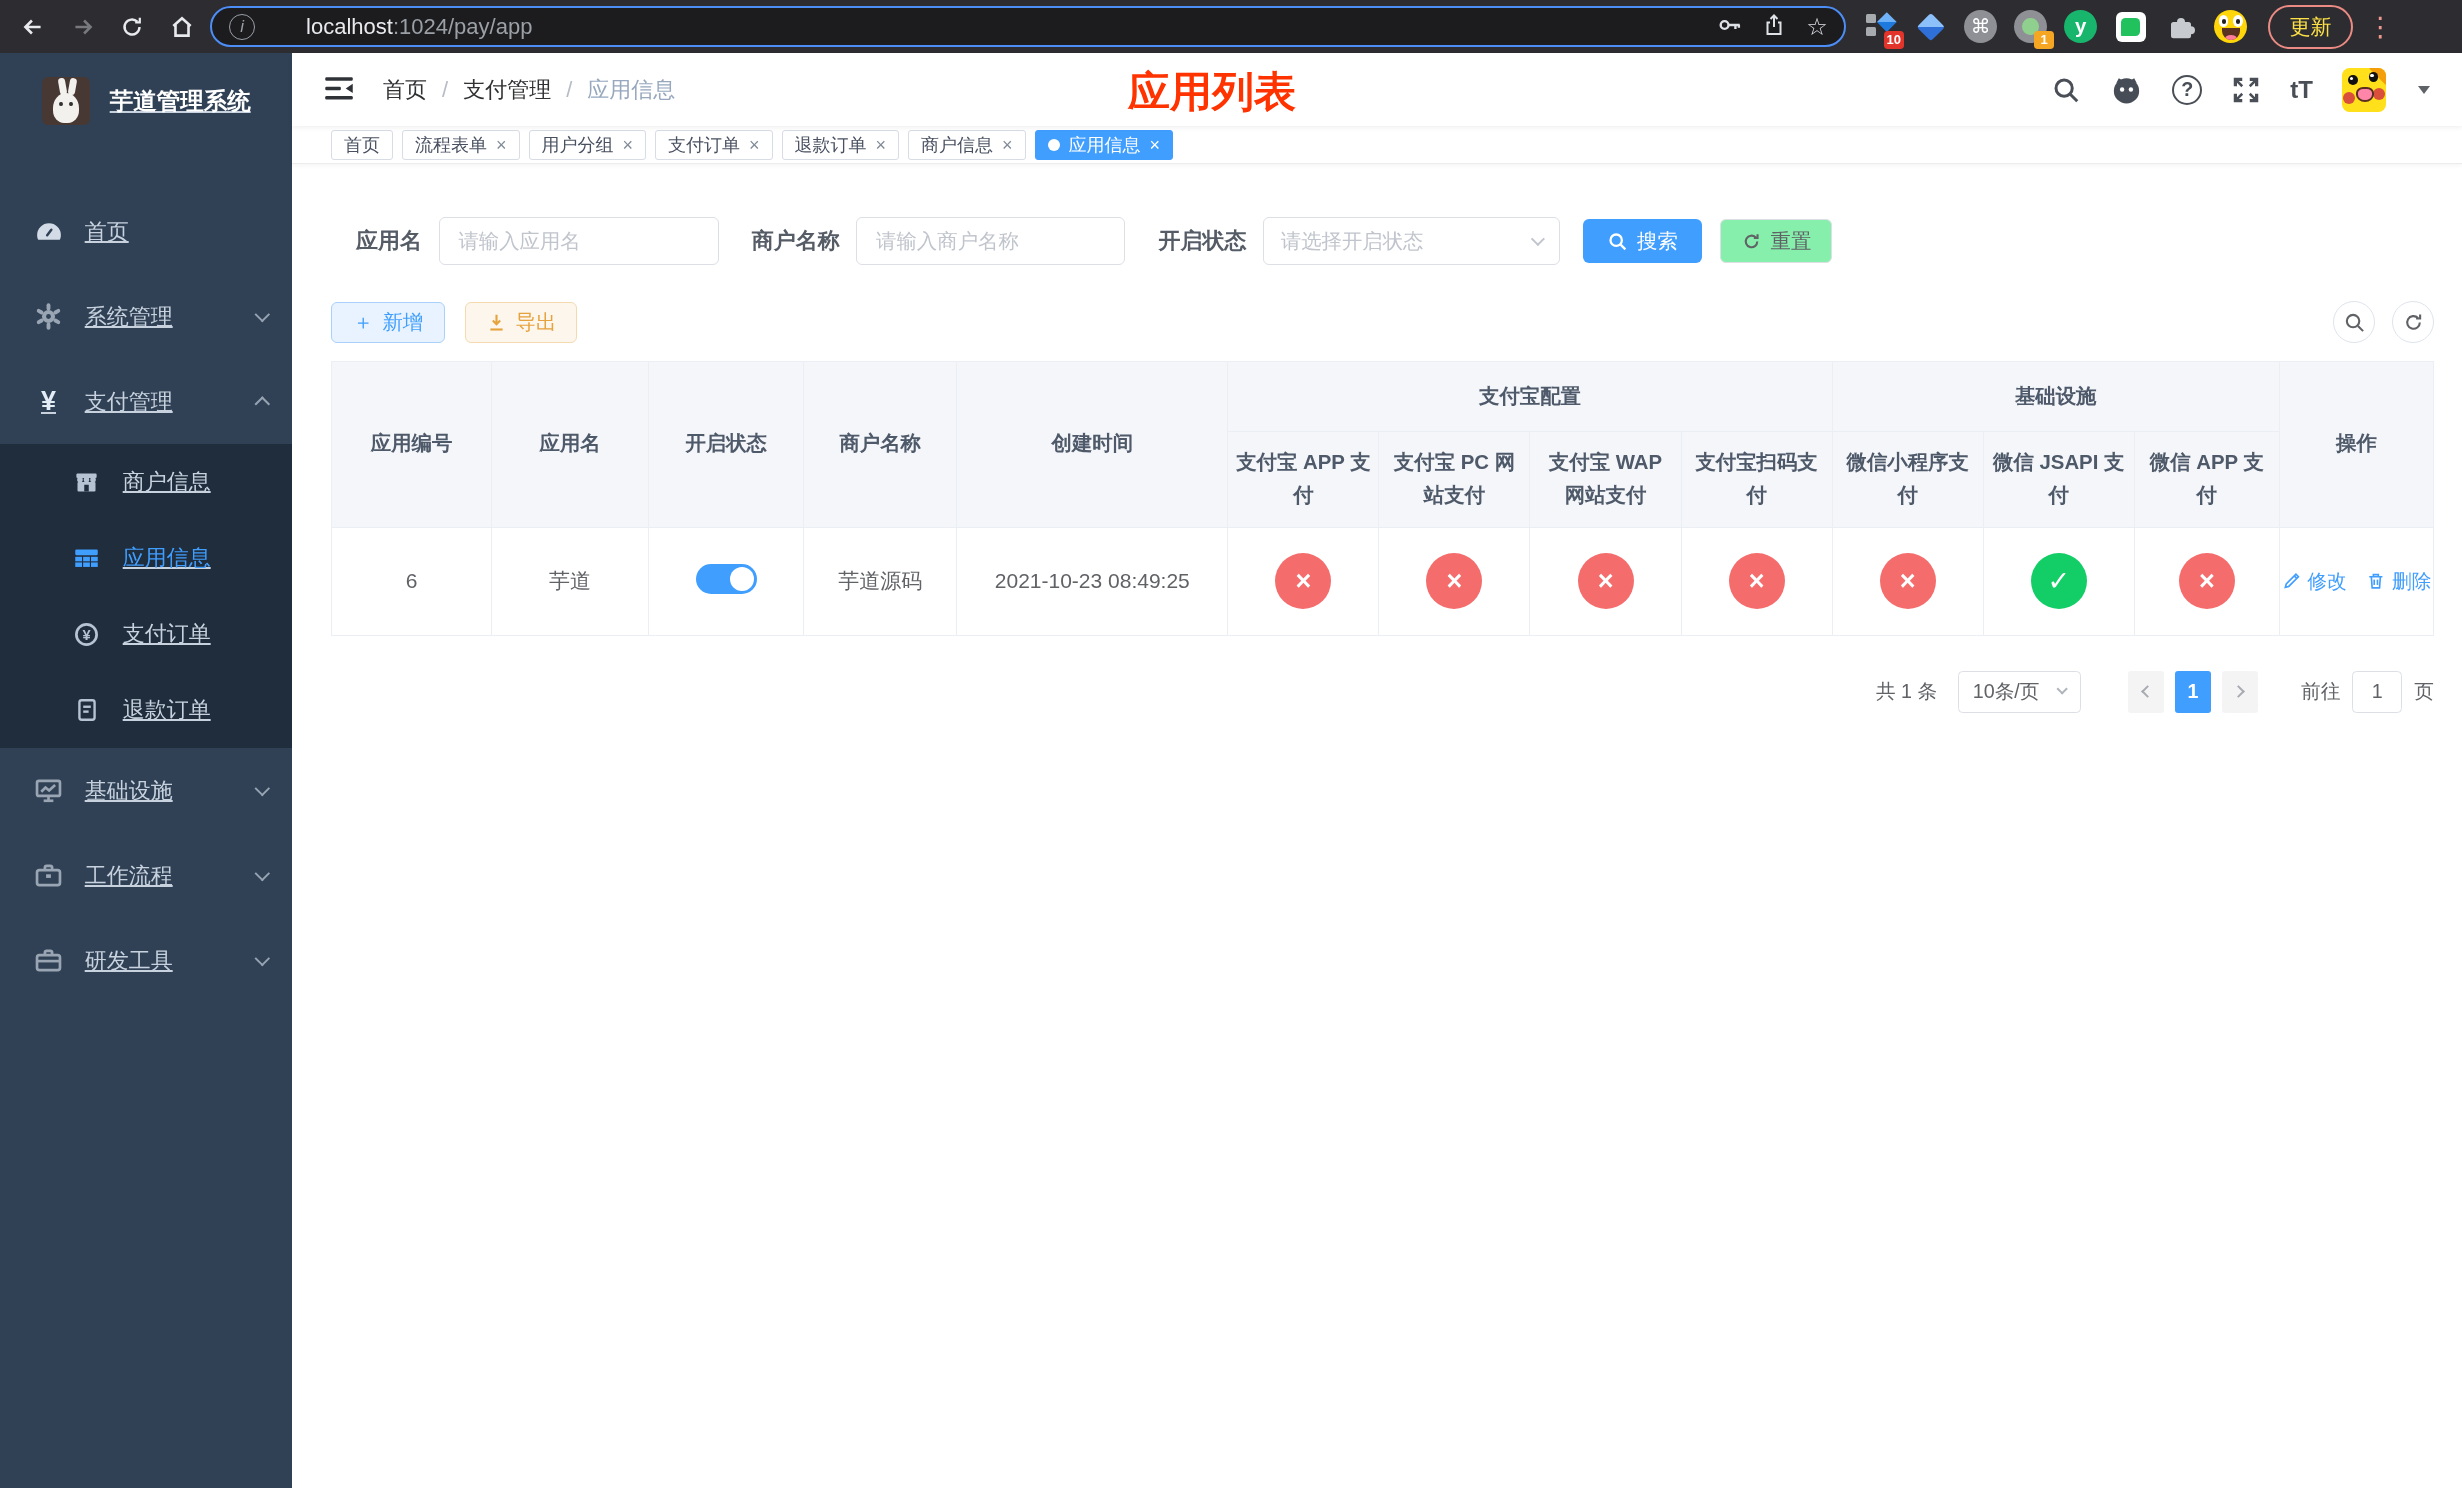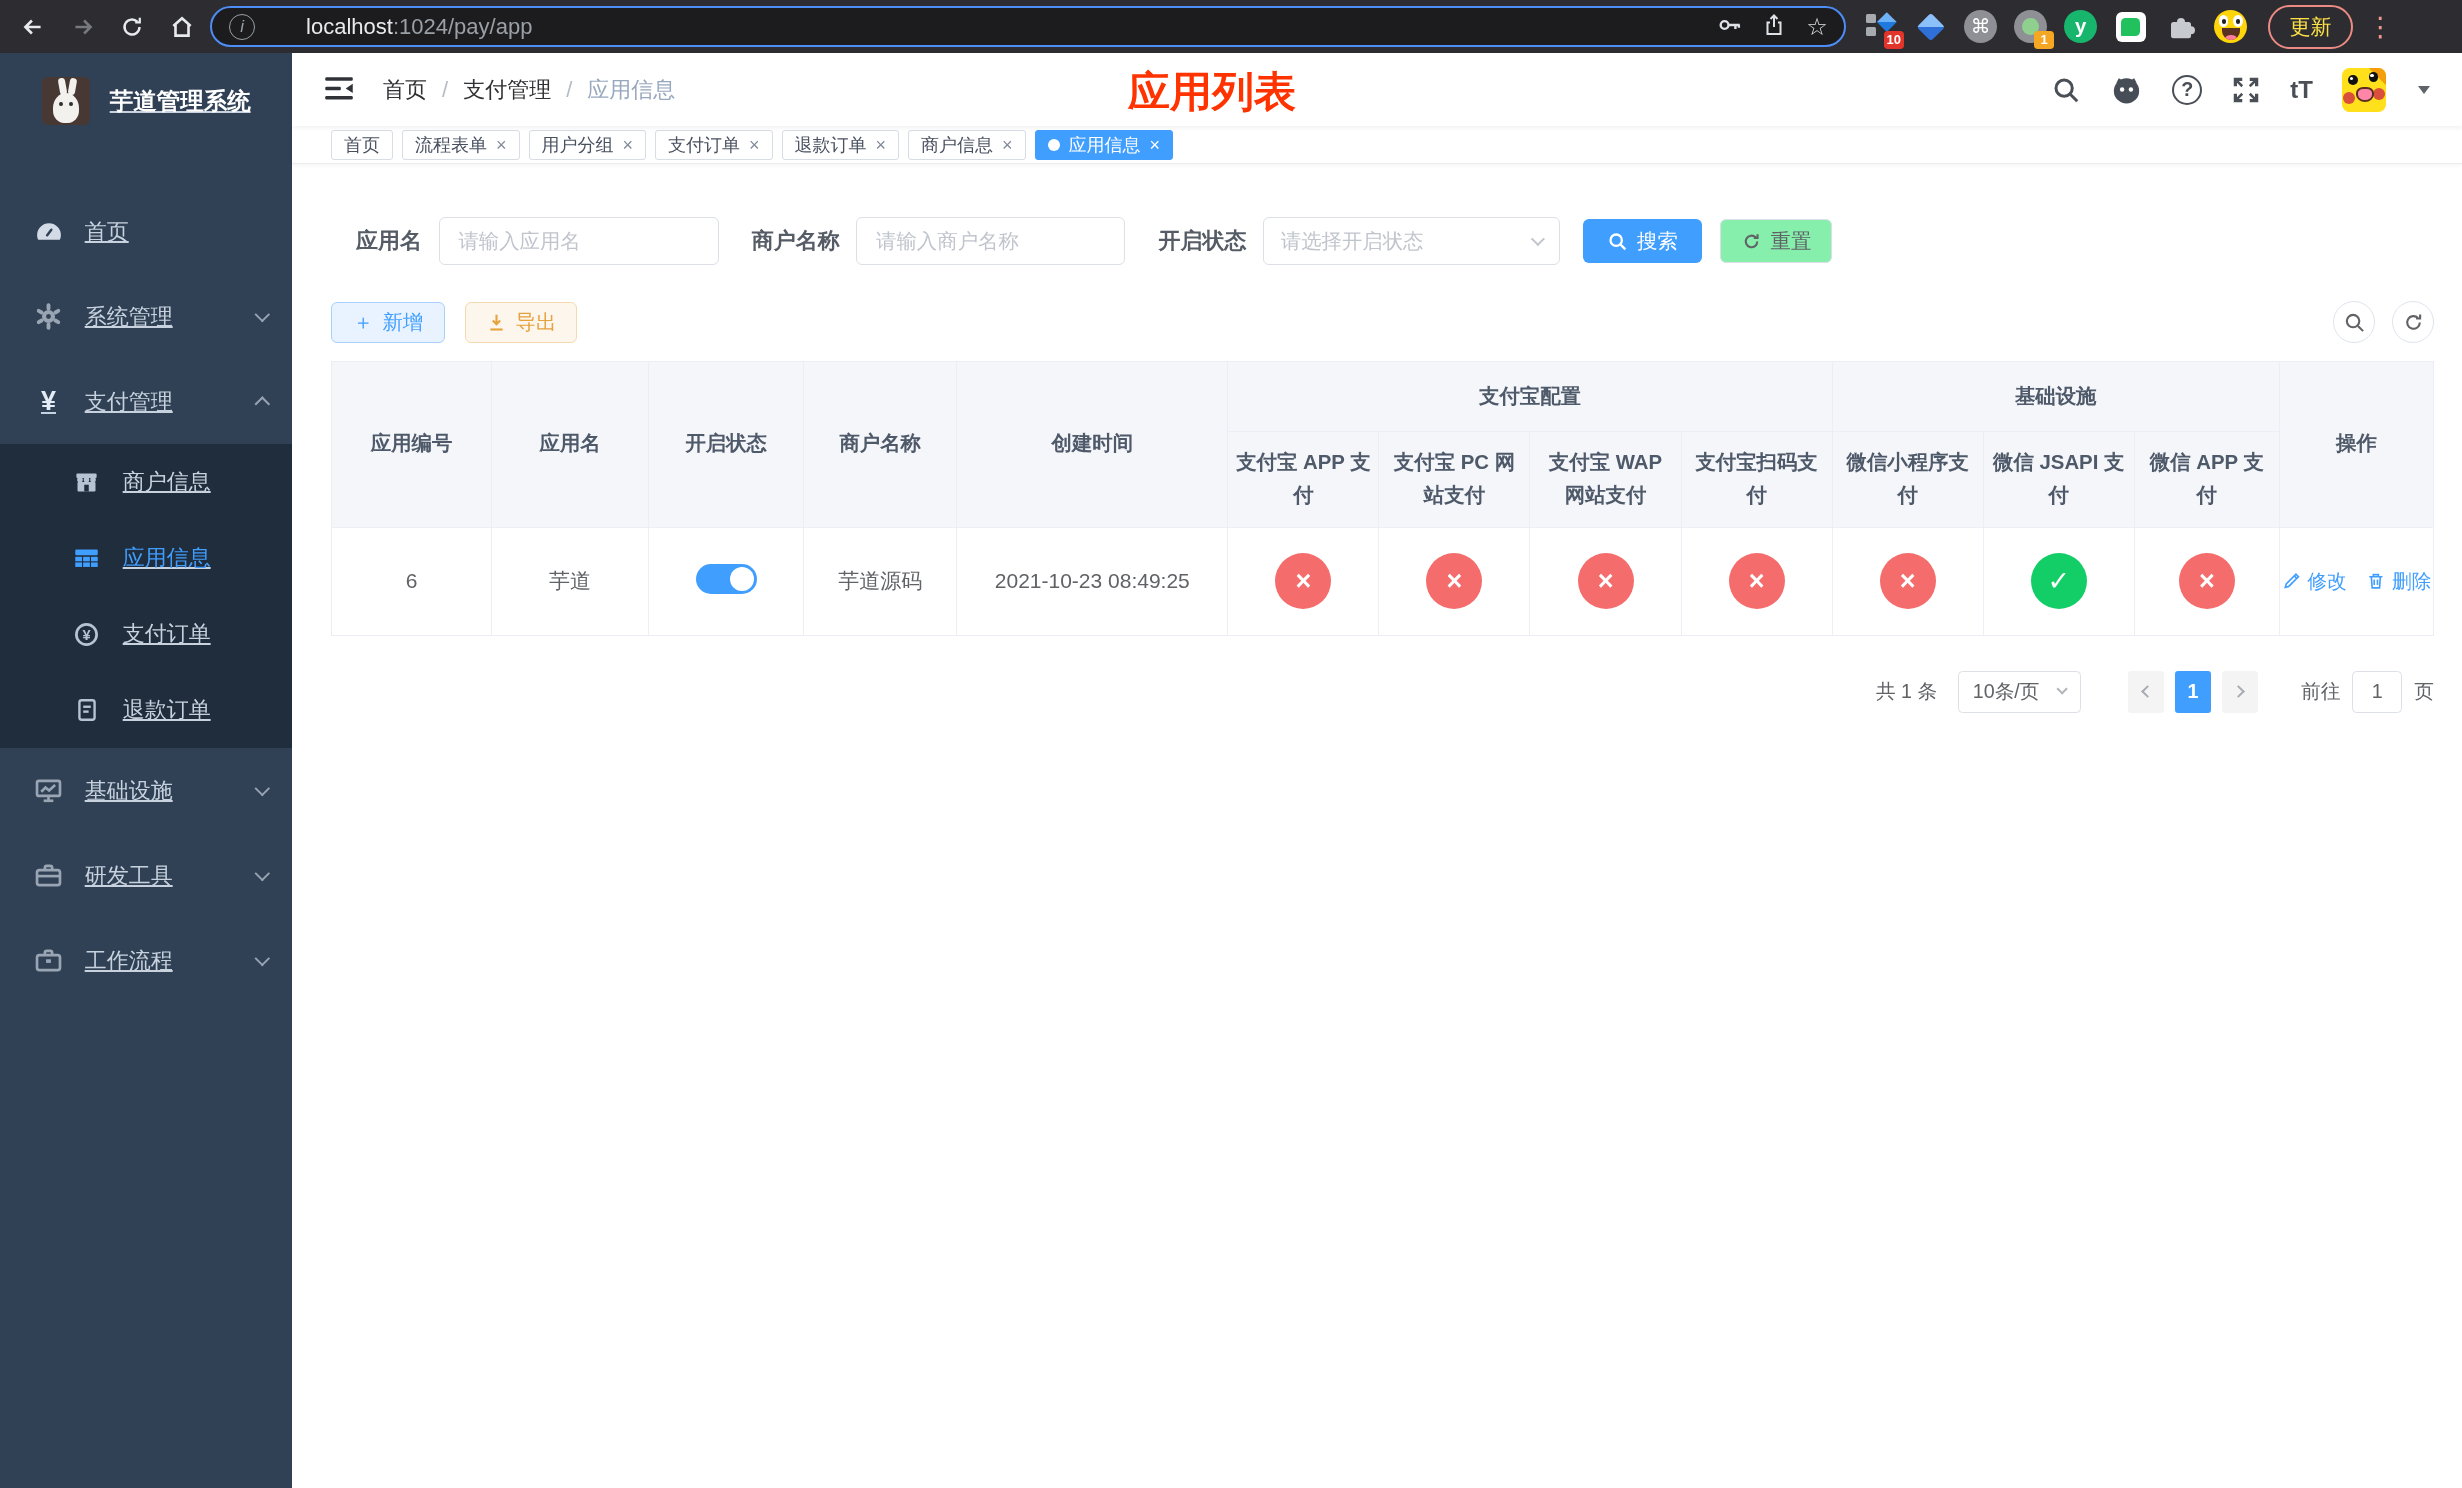--- a/index.html
+++ b/index.html
@@ -376,35 +376,35 @@
               </svg>
           </span>
           <span class="lbl">基础设施</span>
           <span class="chev"></span>
         </div>
         <div class="mi">
           <span class="icw">
             <svg width="29" height="29" viewBox="0 0 24 24" fill="none" stroke="#9aa5b3" stroke-width="2.2">
                 <rect x="2.5" y="7.5" width="19" height="12.5" rx="2"></rect>
                 <path d="M9 7.5V5.5A1.5 1.5 0 0 1 10.5 4h3A1.5 1.5 0 0 1 15 5.5v2"></path>
-                <line x1="2.5" y1="12.5" x2="21.5" y2="12.5"></line>
-              </svg>
-          </span>
-          <span class="lbl">研发工具</span>
+                <rect x="10" y="11" width="4" height="3" fill="#9aa5b3" stroke="none"></rect>
+              </svg>
+          </span>
+          <span class="lbl">工作流程</span>
           <span class="chev"></span>
         </div>
         <div class="mi">
           <span class="icw">
             <svg width="29" height="29" viewBox="0 0 24 24" fill="none" stroke="#9aa5b3" stroke-width="2.2">
                 <rect x="2.5" y="7.5" width="19" height="12.5" rx="2"></rect>
                 <path d="M9 7.5V5.5A1.5 1.5 0 0 1 10.5 4h3A1.5 1.5 0 0 1 15 5.5v2"></path>
-                <rect x="10" y="11" width="4" height="3" fill="#9aa5b3" stroke="none"></rect>
-              </svg>
-          </span>
-          <span class="lbl">工作流程</span>
+                <line x1="2.5" y1="12.5" x2="21.5" y2="12.5"></line>
+              </svg>
+          </span>
+          <span class="lbl">研发工具</span>
           <span class="chev"></span>
         </div>
       </div>
     </div>
 
     <div class="main">
       <div class="navbar">
         <span>
           <svg width="30" height="27" viewBox="0 0 24 21">
               <rect x="1" y="1.5" width="22" height="2.8" rx="1" fill="#2f3338"></rect>

